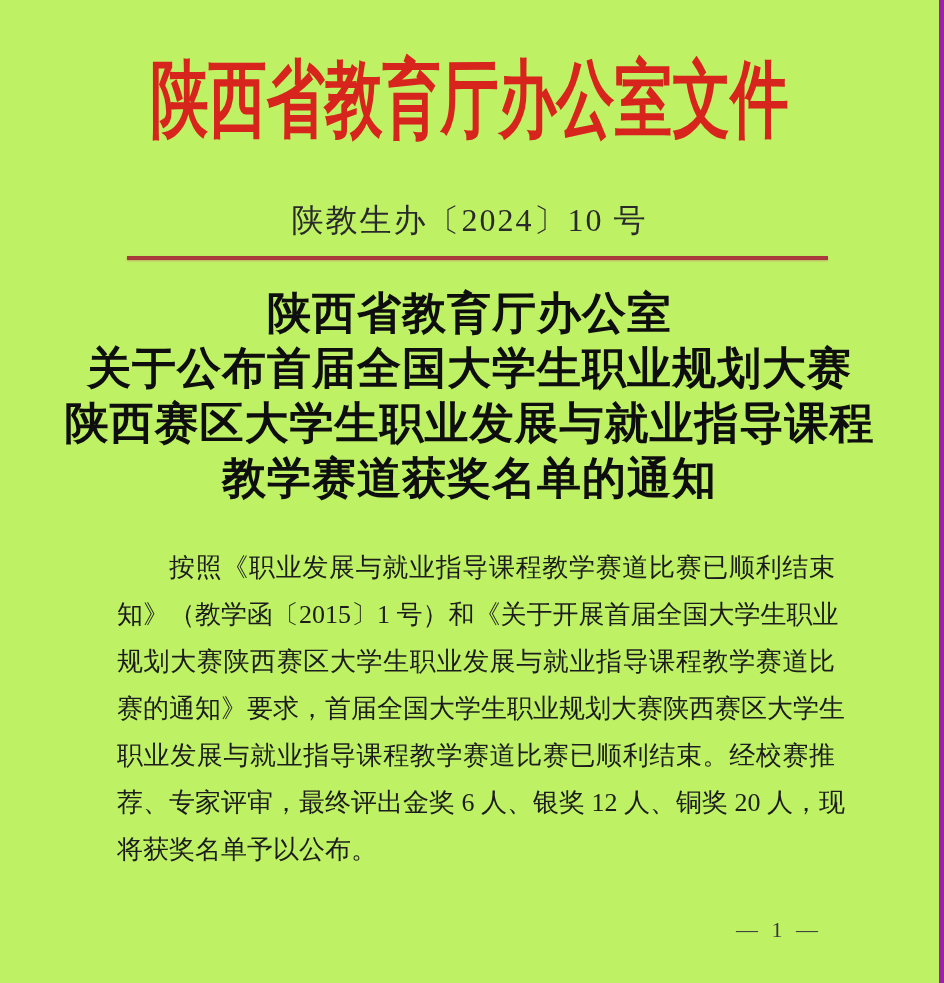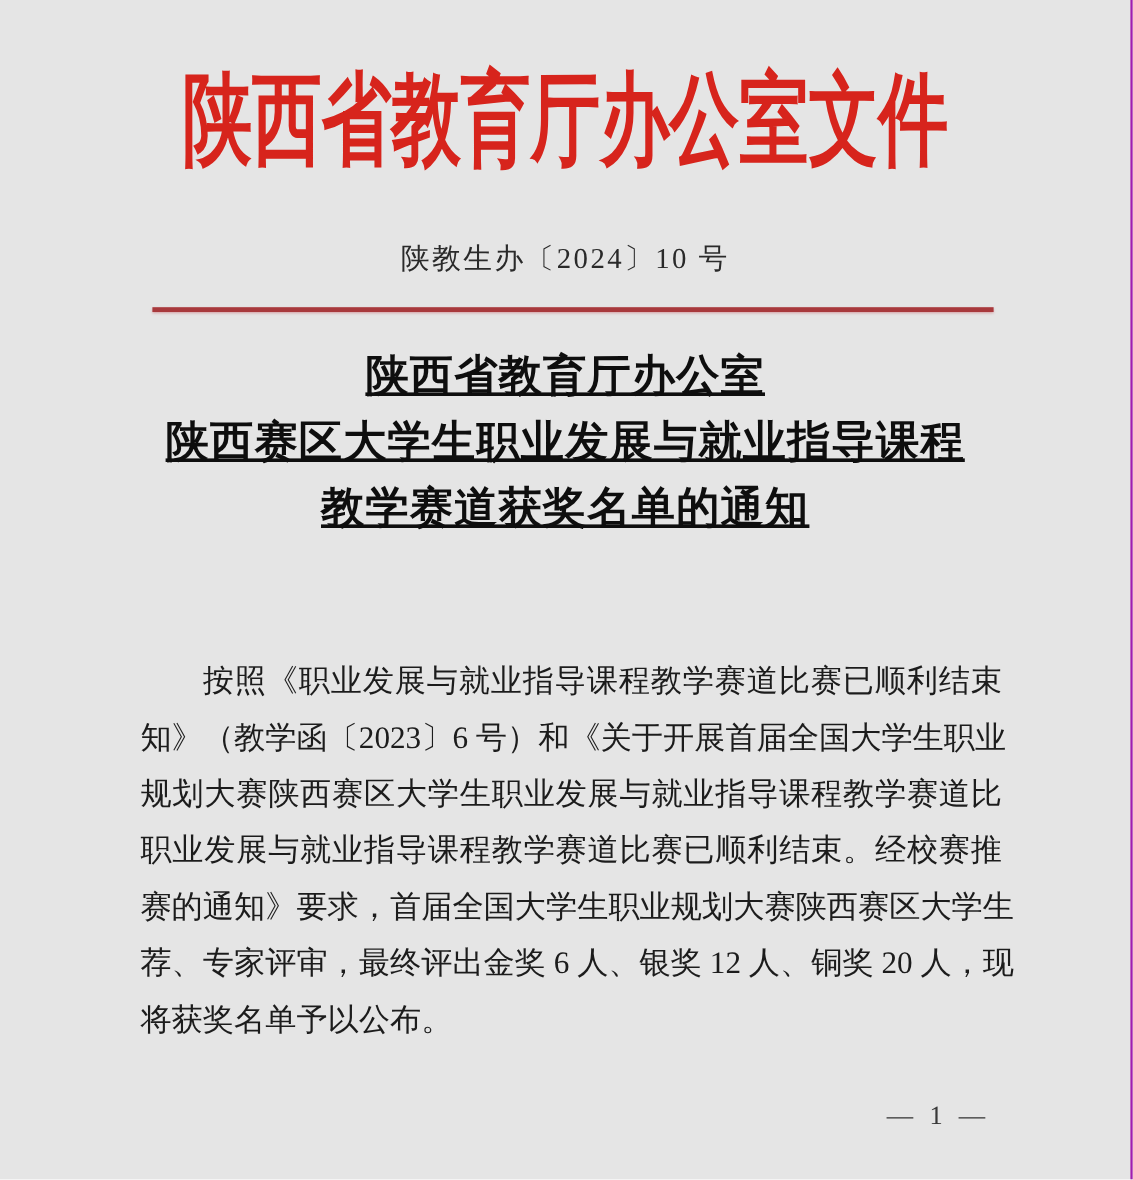--- a/index.html
+++ b/index.html
@@ -5,24 +5,24 @@
   html, body {
     margin: 0;
     padding: 0;
     background: #ffffff;
   }
   .page {
     position: relative;
     width: 944px;
     height: 983px;
     margin: 0;
-    background: #e5e5e5;
+    background: #bef264;
     overflow: hidden;
     font-family: "Liberation Serif", "DejaVu Serif", serif;
-    border-right: 2px solid #a21caf;
+    border-right: 5px solid #a21caf;
     box-sizing: border-box;
   }
   
   .header-title {
     position: absolute;
     top: 44px;
     left: 0;
     right: 0;
     text-align: center;
     font-size: 58px;
@@ -33,21 +33,21 @@
     transform-origin: top center;
     white-space: nowrap;
   }
   
   .doc-number {
     position: absolute;
     top: 199px;
     left: 0;
     right: 0;
     text-align: center;
-    font-size: 24px;
+    font-size: 32px;
     color: #2a2a2a;
     letter-spacing: 2px;
     white-space: nowrap;
   }
   
   .red-rule {
     position: absolute;
     top: 256px;
     left: 127px;
     width: 701px;
@@ -58,26 +58,25 @@
   
   .doc-title {
     position: absolute;
     top: 286px;
     left: 0;
     right: 0;
     text-align: center;
     color: #0e0e0e;
   }
   .doc-title .title-line {
-    font-size: 36px;
+    font-size: 44px;
     font-weight: bold;
     line-height: 55px;
     letter-spacing: 1px;
     white-space: nowrap;
-    text-decoration: underline;
   }
   
   .body-block {
     position: absolute;
     top: 544px;
     left: 117px;
     width: 718px;
     color: #1c1c1c;
   }
   .body-line {
@@ -114,29 +113,30 @@
 <div class="page">
 
   <div class="header-title">陕西省教育厅办公室文件</div>
 
   <div class="doc-number">陕教生办〔2024〕10 号</div>
 
   <div class="red-rule"></div>
 
   <div class="doc-title">
     <div class="title-line">陕西省教育厅办公室</div>
+    <div class="title-line">关于公布首届全国大学生职业规划大赛</div>
     <div class="title-line">陕西赛区大学生职业发展与就业指导课程</div>
     <div class="title-line">教学赛道获奖名单的通知</div>
   </div>
 
   <div class="body-block">
     <div class="body-line indent">按照《职业发展与就业指导课程教学赛道比赛已顺利结束</div>
-    <div class="body-line">知》（教学函〔2023〕6 号）和《关于开展首届全国大学生职业</div>
+    <div class="body-line">知》（教学函〔2015〕1 号）和《关于开展首届全国大学生职业</div>
     <div class="body-line">规划大赛陕西赛区大学生职业发展与就业指导课程教学赛道比</div>
+    <div class="body-line">赛的通知》要求，首届全国大学生职业规划大赛陕西赛区大学生</div>
     <div class="body-line">职业发展与就业指导课程教学赛道比赛已顺利结束。经校赛推</div>
-    <div class="body-line">赛的通知》要求，首届全国大学生职业规划大赛陕西赛区大学生</div>
     <div class="body-line">荐、专家评审，最终评出金奖 6 人、银奖 12 人、铜奖 20 人，现</div>
     <div class="body-line short-line">将获奖名单予以公布。</div>
   </div>
 
   <div class="page-number">— 1 —</div>
 
 </div>
 
 </body></html>

